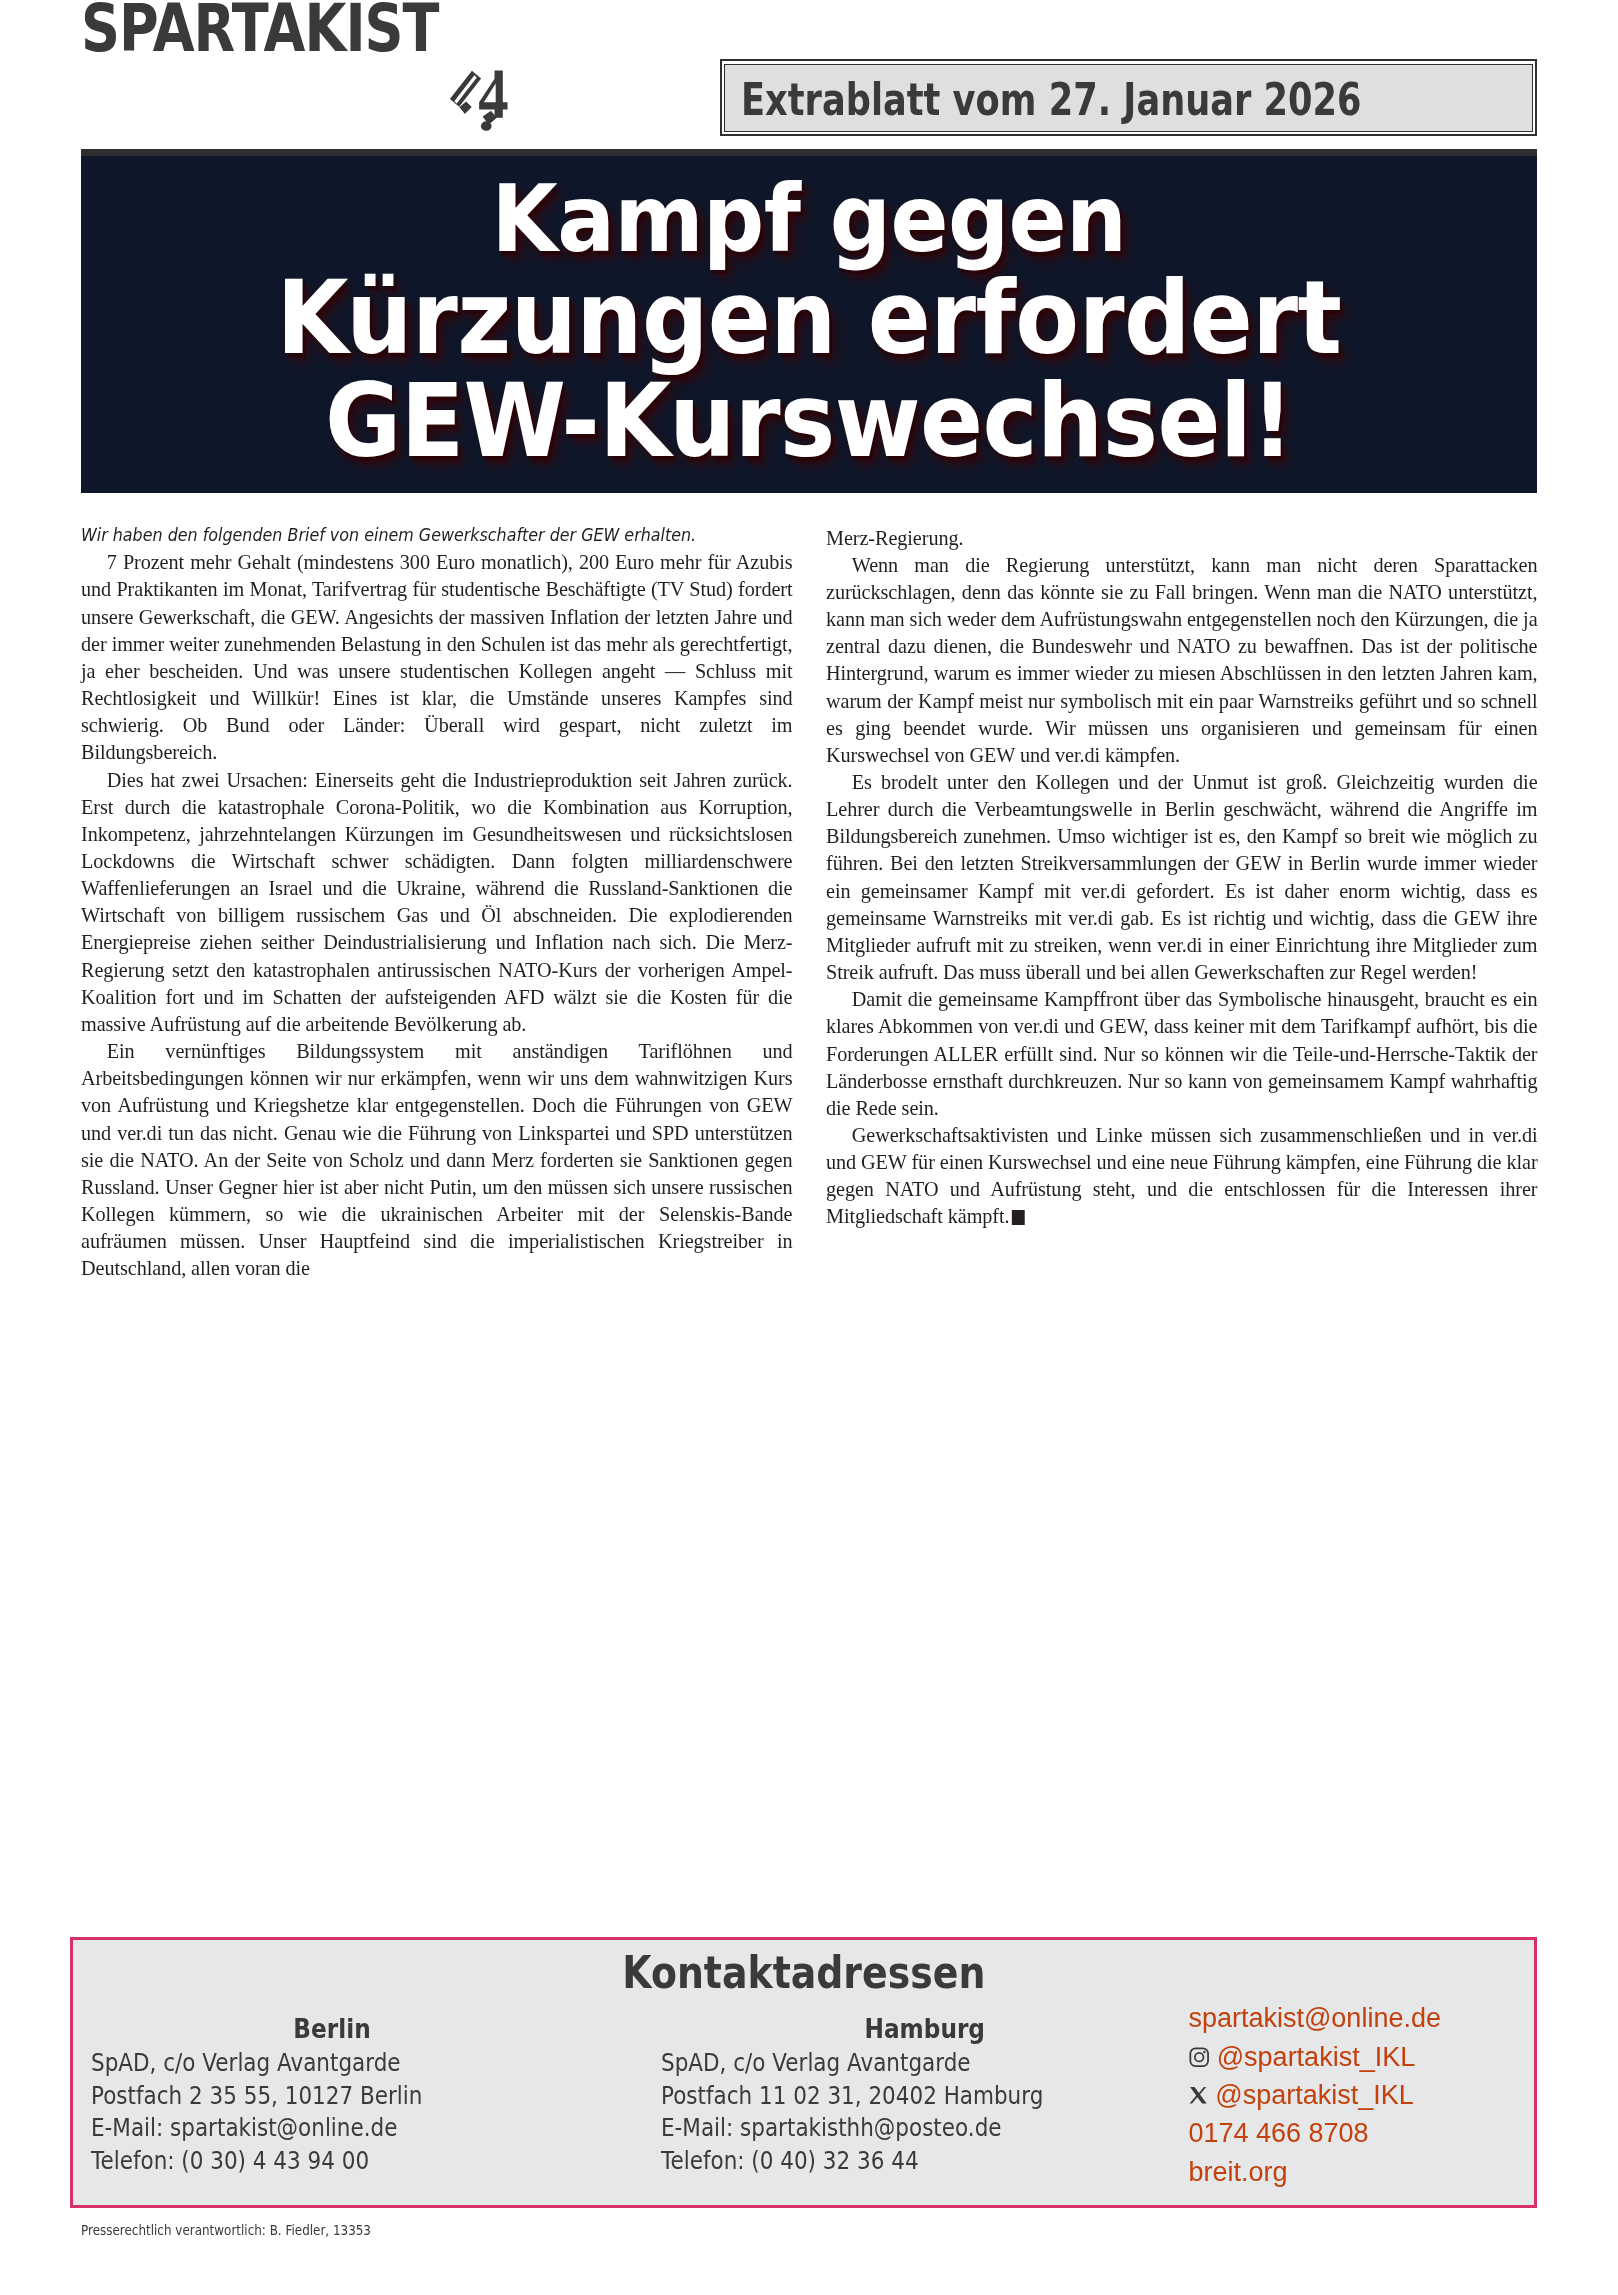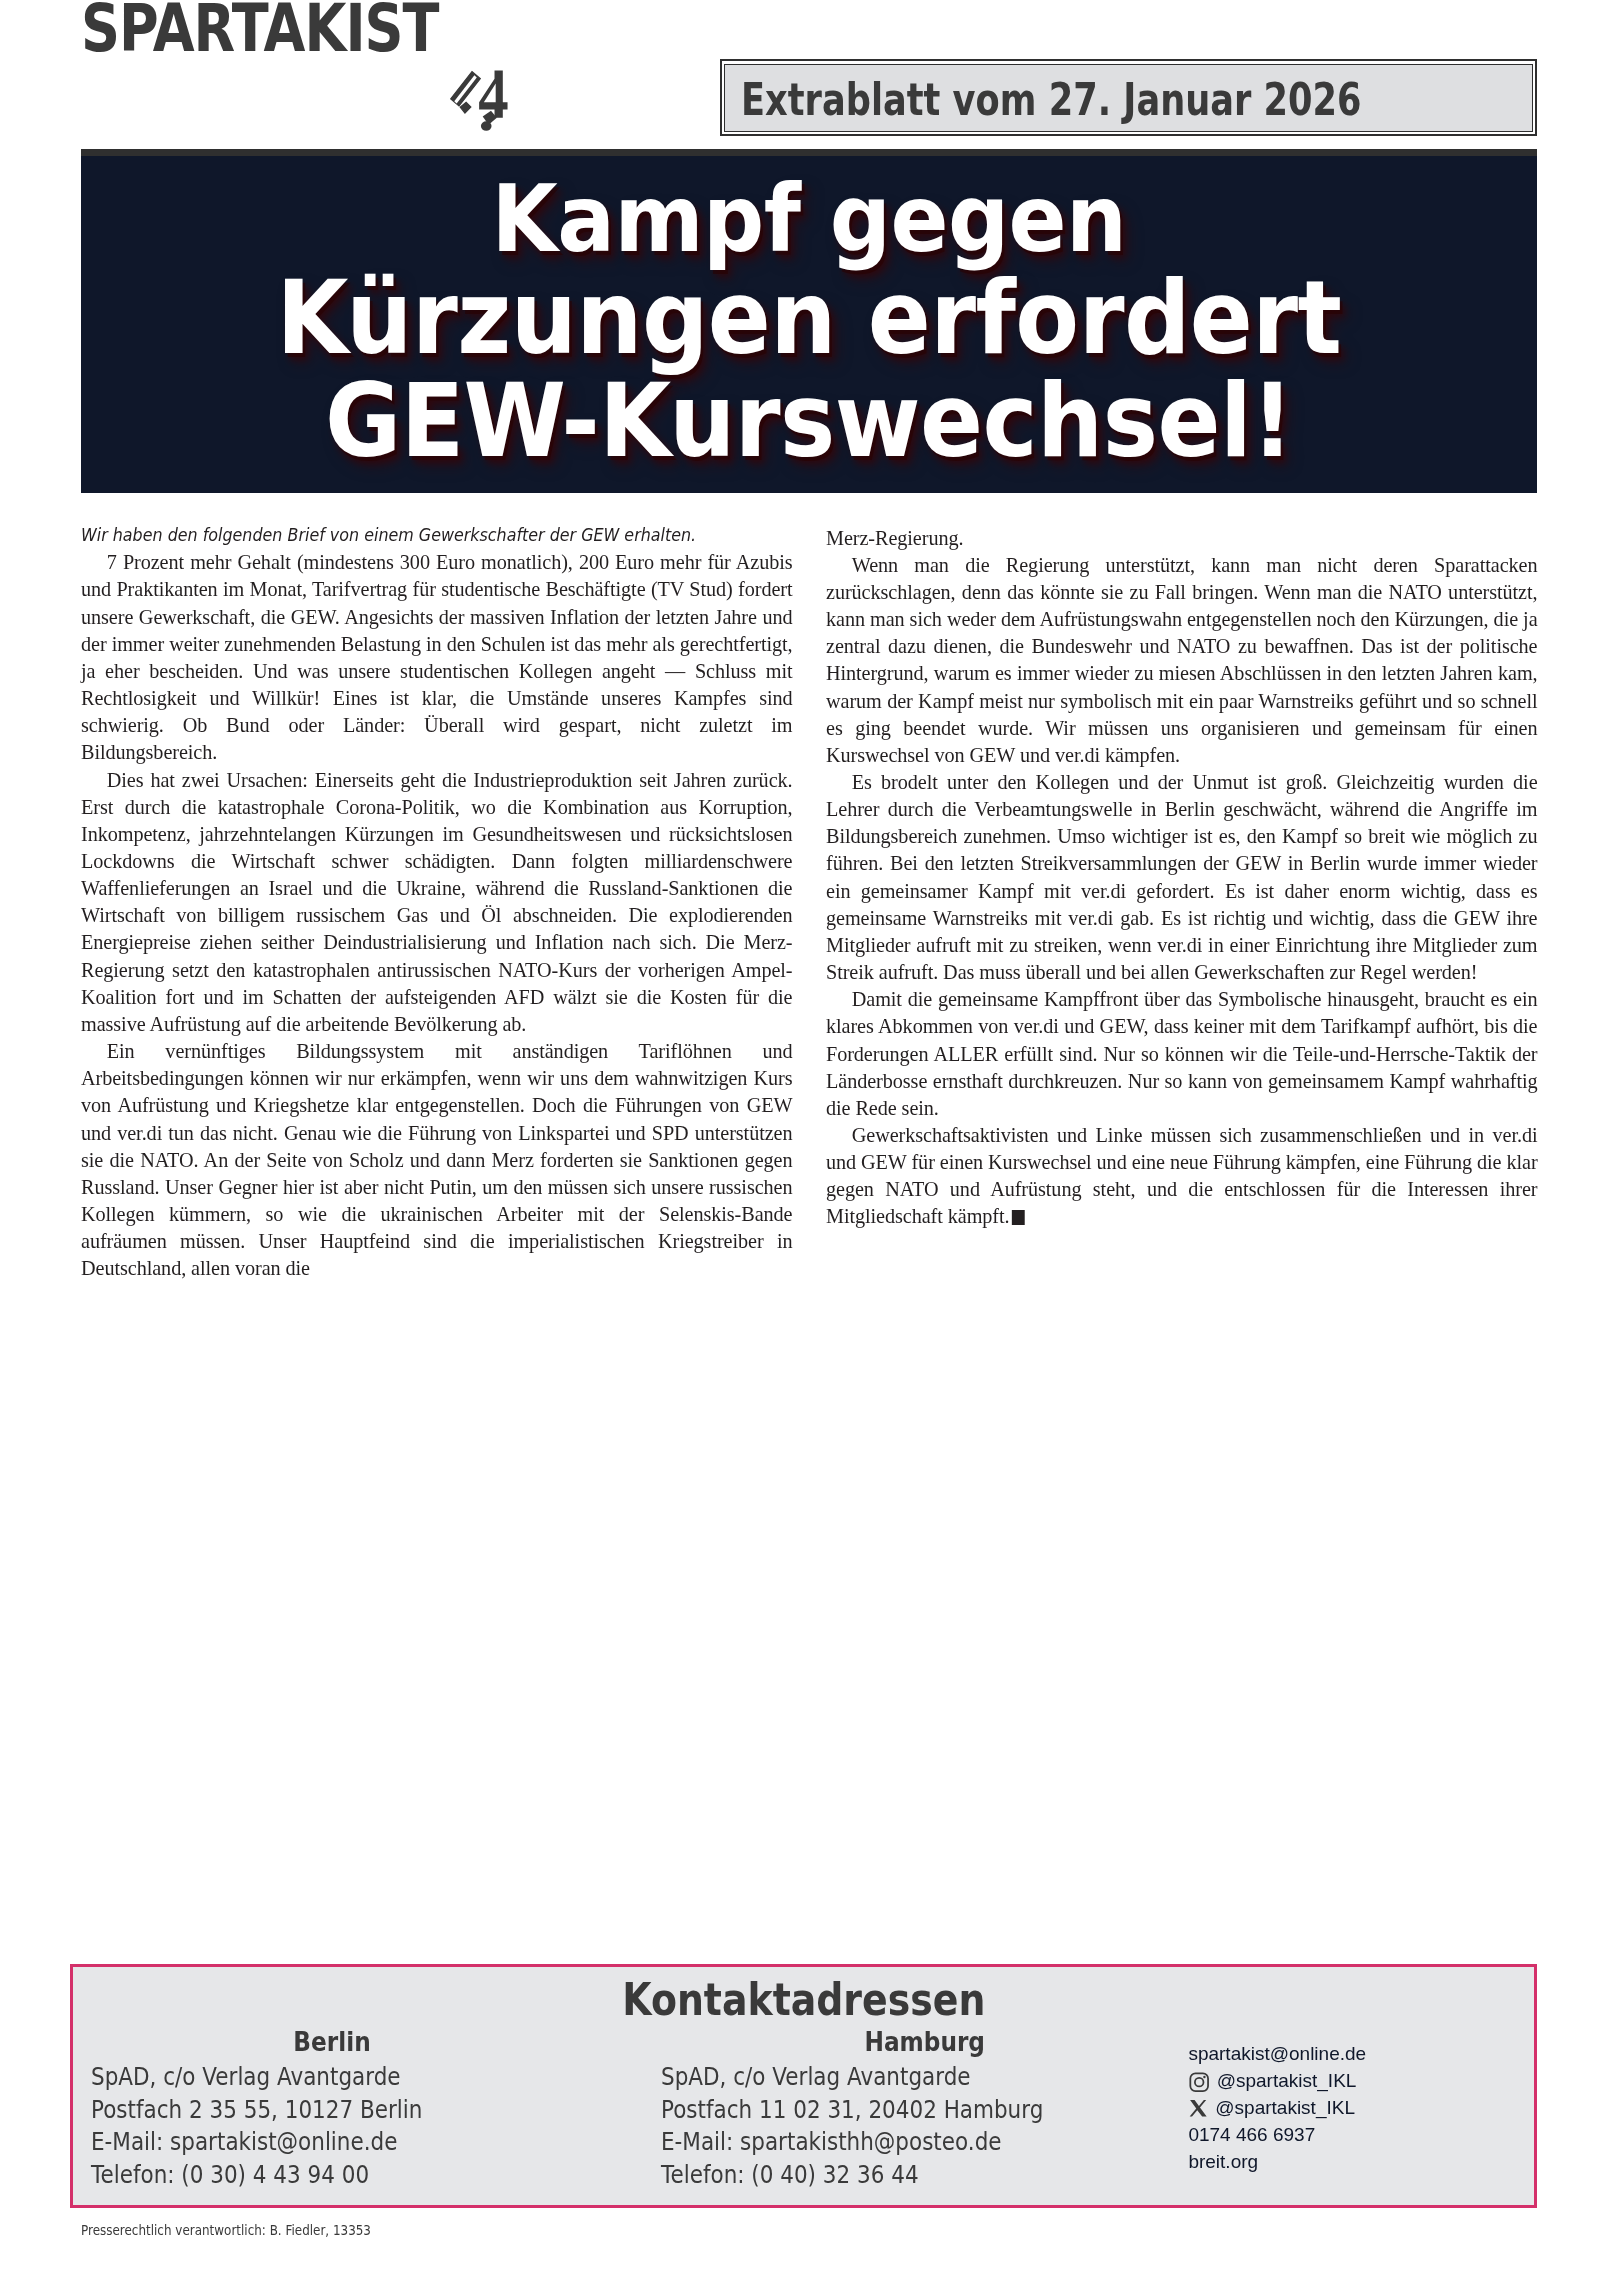--- a/index.html
+++ b/index.html
@@ -198,23 +198,23 @@
   .city-name.left-ish { text-align: center; padding-right: 18%; }
   .addr-line {
     font-size: 25px;
     line-height: 1.30;
     transform: scaleX(0.86);
     transform-origin: left center;
     white-space: nowrap;
   }
   .online-line {
     font-family: "Liberation Sans", sans-serif;
-    font-size: 19px;
+    font-size: 27px;
     line-height: 1.42;
-    color: #0f172a;
+    color: #c2410c;
     display: flex;
     align-items: center;
     gap: 5.9px;
     white-space: nowrap;
   }
   .online-line svg { flex: 0 0 auto; display: block; }
 
   .imprint {
     position: absolute;
     left: 81px;
@@ -323,21 +323,21 @@
           </svg>
           <span>@spartakist_IKL</span>
         </div>
         <div class="online-line">
           <svg width="21" height="21" viewBox="0 0 24 24">
             <path fill="#3a3a3a" d="M2.4 2.4h5.1l5 6.7 5.6-6.7h2.7l-7.1 8.4 7.6 10.2h-5.1L10.6 14l-6 7h-2.7l7.5-8.9L2.4 2.4z"></path>
           </svg>
           <span>@spartakist_IKL</span>
         </div>
         <div class="online-line">
-          <span>0174 466 6937</span>
+          <span>0174 466 8708</span>
         </div>
         <div class="online-line">
           <span>breit.org</span>
         </div>
       </div>
 
     </div>
   </div>
 
   <div class="imprint">Presserechtlich verantwortlich:  B. Fiedler, 13353</div>

